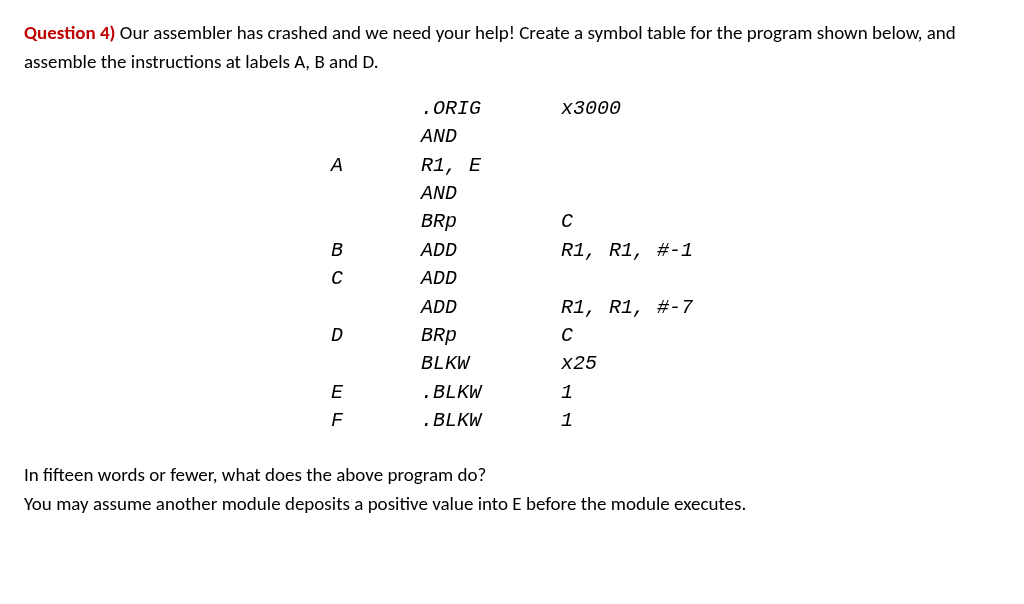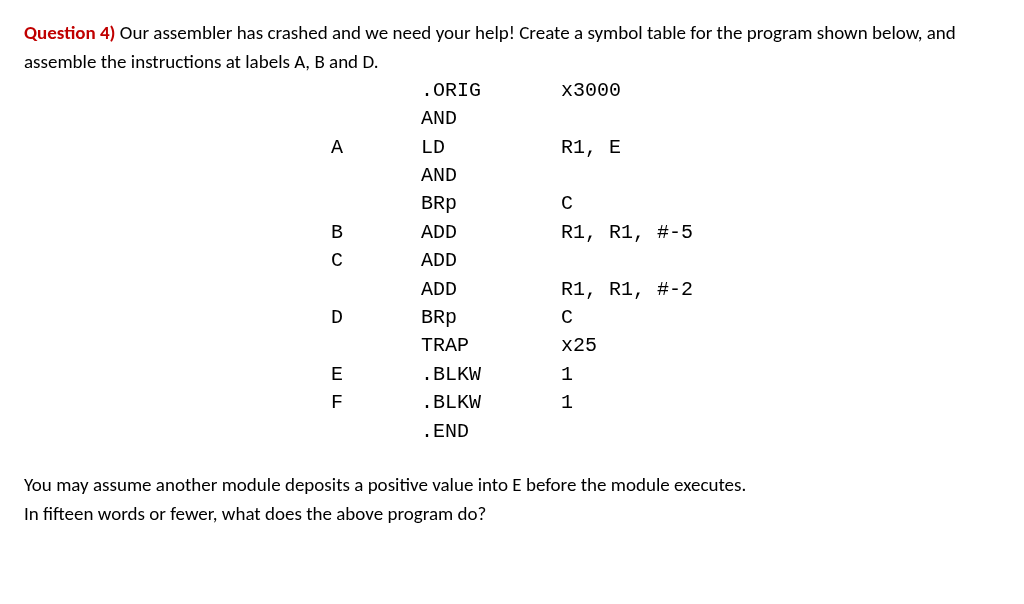--- a/index.html
+++ b/index.html
@@ -7,31 +7,33 @@
       padding: 18px 24px;
       font-family: Calibri, "Segoe UI", Arial, sans-serif;
       font-size: 19px;
       color: #000;
       background: #fff;
       width: 1024px;
       box-sizing: border-box;
     }
     .question-intro {
       line-height: 1.55;
+      margin-bottom: 18px;
     }
     .question-number {
       color: #c00000;
       font-weight: bold;
     }
     .code-block {
       font-family: "Courier New", Courier, monospace;
       font-size: 20px;
       line-height: 1.42;
       margin: 0 auto 24px auto;
       display: table;
+      font-style: italic;
     }
     .code-line {
       display: flex;
       white-space: pre;
     }
     .col-label {
       width: 90px;
       text-align: left;
       display: inline-block;
     }
@@ -51,29 +53,29 @@
 </head>
 <body>
 
 <div class="question-intro">
   <span class="question-number">Question 4)</span><span> Our assembler has crashed and we need your help! Create a symbol table for the program shown below, and assemble the instructions at labels A, B and D.</span>
 </div>
 
 <div class="code-block">
   <div class="code-line"><span class="col-label"></span><span class="col-op">.ORIG</span><span class="col-args">x3000</span></div>
   <div class="code-line"><span class="col-label"></span><span class="col-op">AND</span></div>
-  <div class="code-line"><span class="col-label">A</span><span class="col-op">LD</span><span class="col-args">R1, E</span></div>
+  <div class="code-line"><span class="col-label">A</span><span class="col-args">R1, E</span></div>
   <div class="code-line"><span class="col-label"></span><span class="col-op">AND</span></div>
   <div class="code-line"><span class="col-label"></span><span class="col-op">BRp</span><span class="col-args">C</span></div>
-  <div class="code-line"><span class="col-label">B</span><span class="col-op">ADD</span><span class="col-args">R1, R1, #-5</span></div>
+  <div class="code-line"><span class="col-label">B</span><span class="col-op">ADD</span><span class="col-args">R1, R1, #-1</span></div>
   <div class="code-line"><span class="col-label">C</span><span class="col-op">ADD</span></div>
-  <div class="code-line"><span class="col-label"></span><span class="col-op">ADD</span><span class="col-args">R1, R1, #-2</span></div>
+  <div class="code-line"><span class="col-label"></span><span class="col-op">ADD</span><span class="col-args">R1, R1, #-7</span></div>
   <div class="code-line"><span class="col-label">D</span><span class="col-op">BRp</span><span class="col-args">C</span></div>
-  <div class="code-line"><span class="col-label"></span><span class="col-op">TRAP</span><span class="col-args">x25</span></div>
+  <div class="code-line"><span class="col-label"></span><span class="col-op">BLKW</span><span class="col-args">x25</span></div>
   <div class="code-line"><span class="col-label">E</span><span class="col-op">.BLKW</span><span class="col-args">1</span></div>
   <div class="code-line"><span class="col-label">F</span><span class="col-op">.BLKW</span><span class="col-args">1</span></div>
-  <div class="code-line"><span class="col-label"></span><span class="col-op">.END</span><span class="col-args"></span></div>
+  <div class="code-line"><span class="col-label"></span><span class="col-args"></span></div>
 </div>
 
 <div class="footer-text">
+  <div>In fifteen words or fewer, what does the above program do?</div>
   <div>You may assume another module deposits a positive value into E before the module executes.</div>
-  <div>In fifteen words or fewer, what does the above program do?</div>
 </div>
 
 </body></html>

